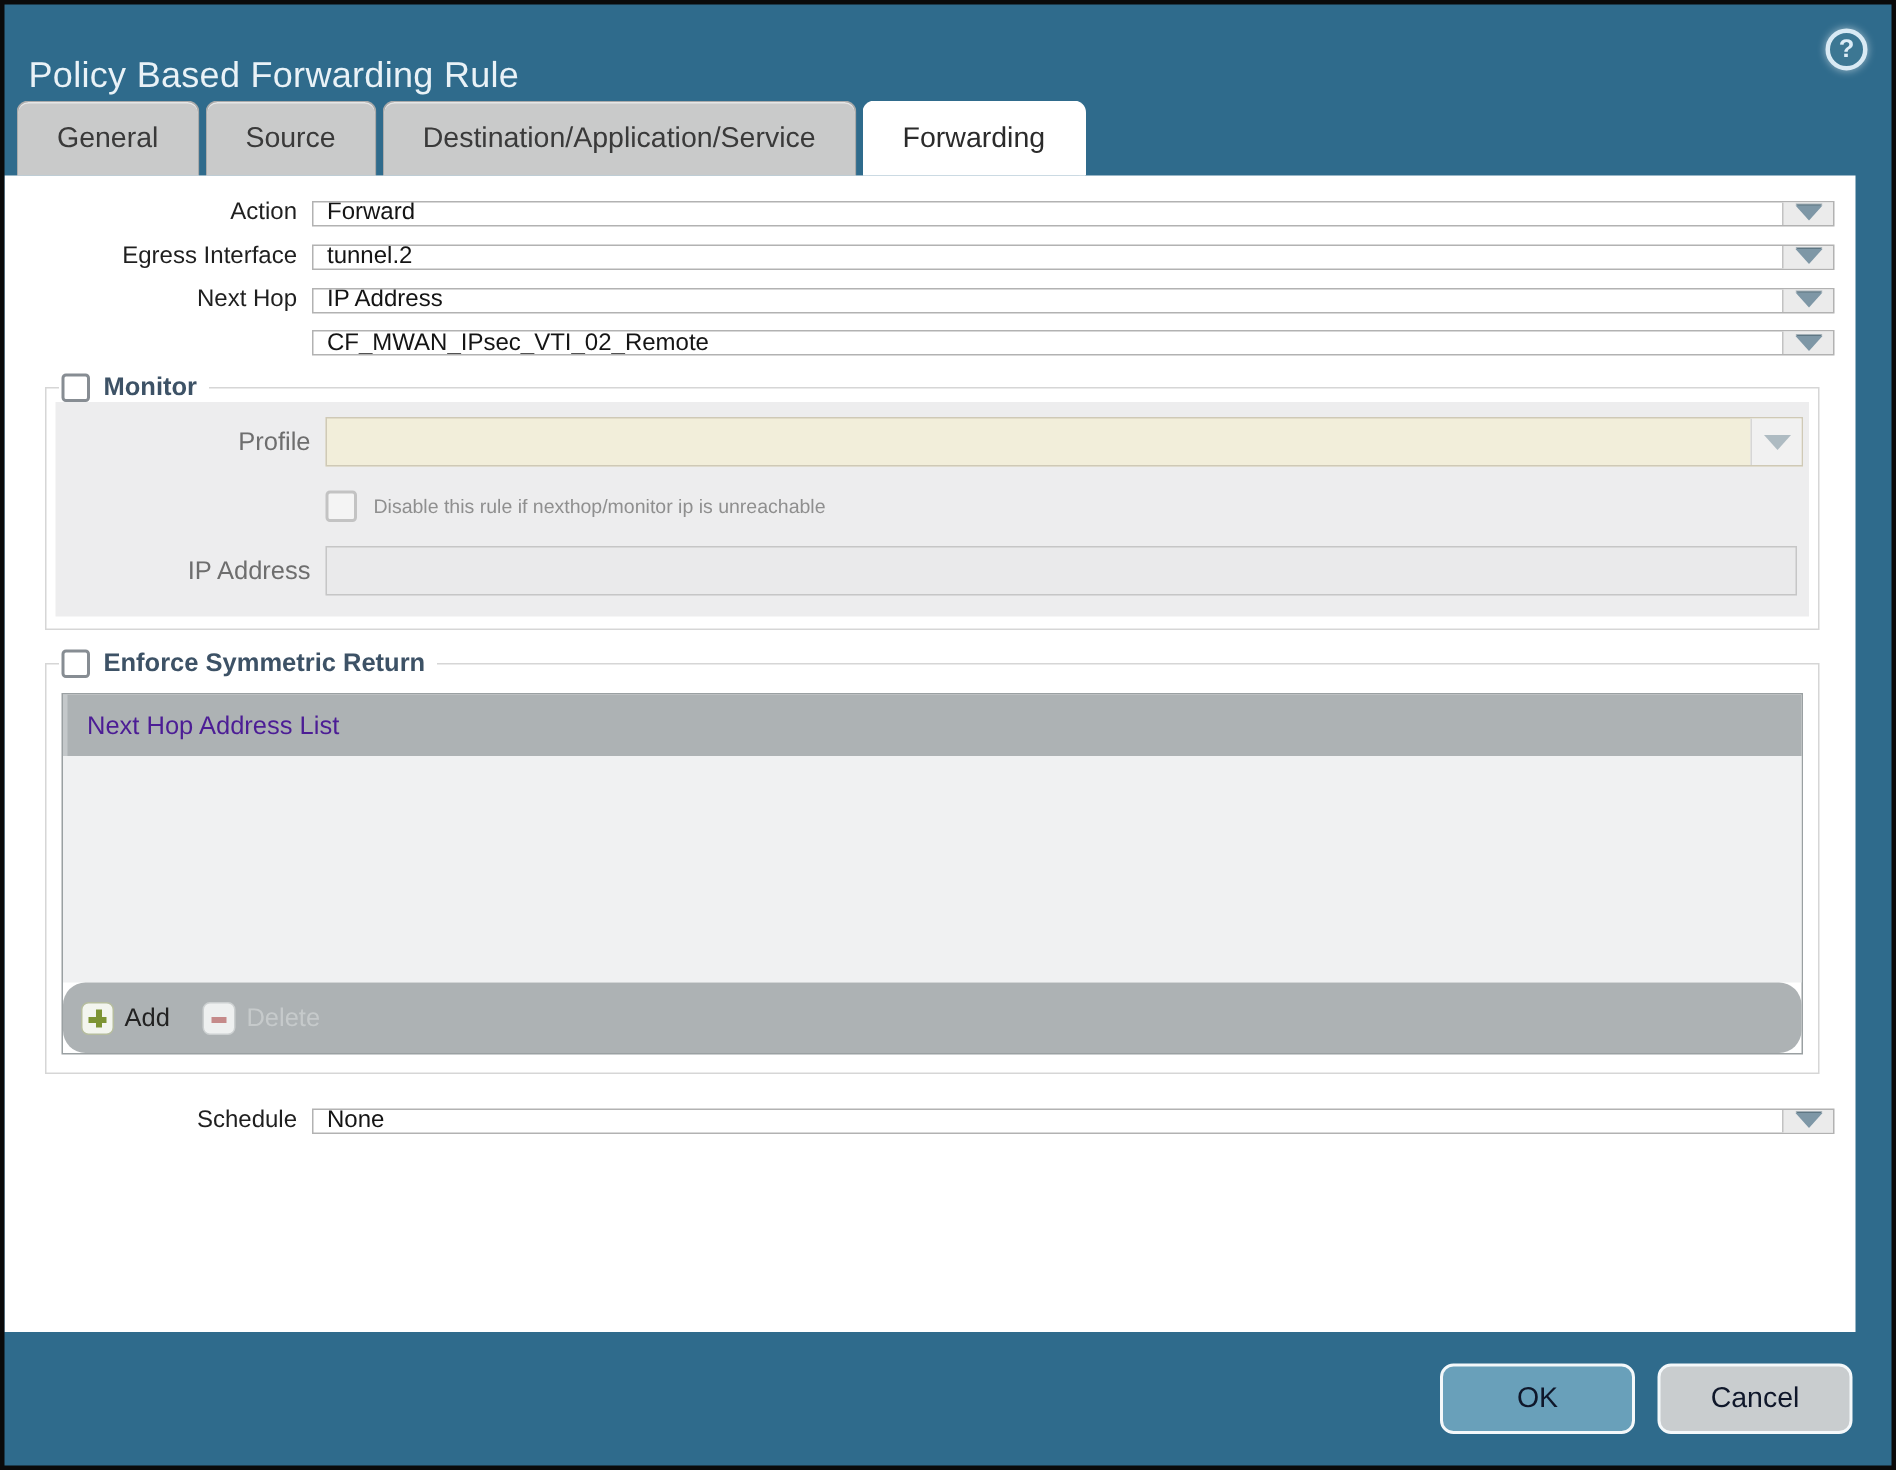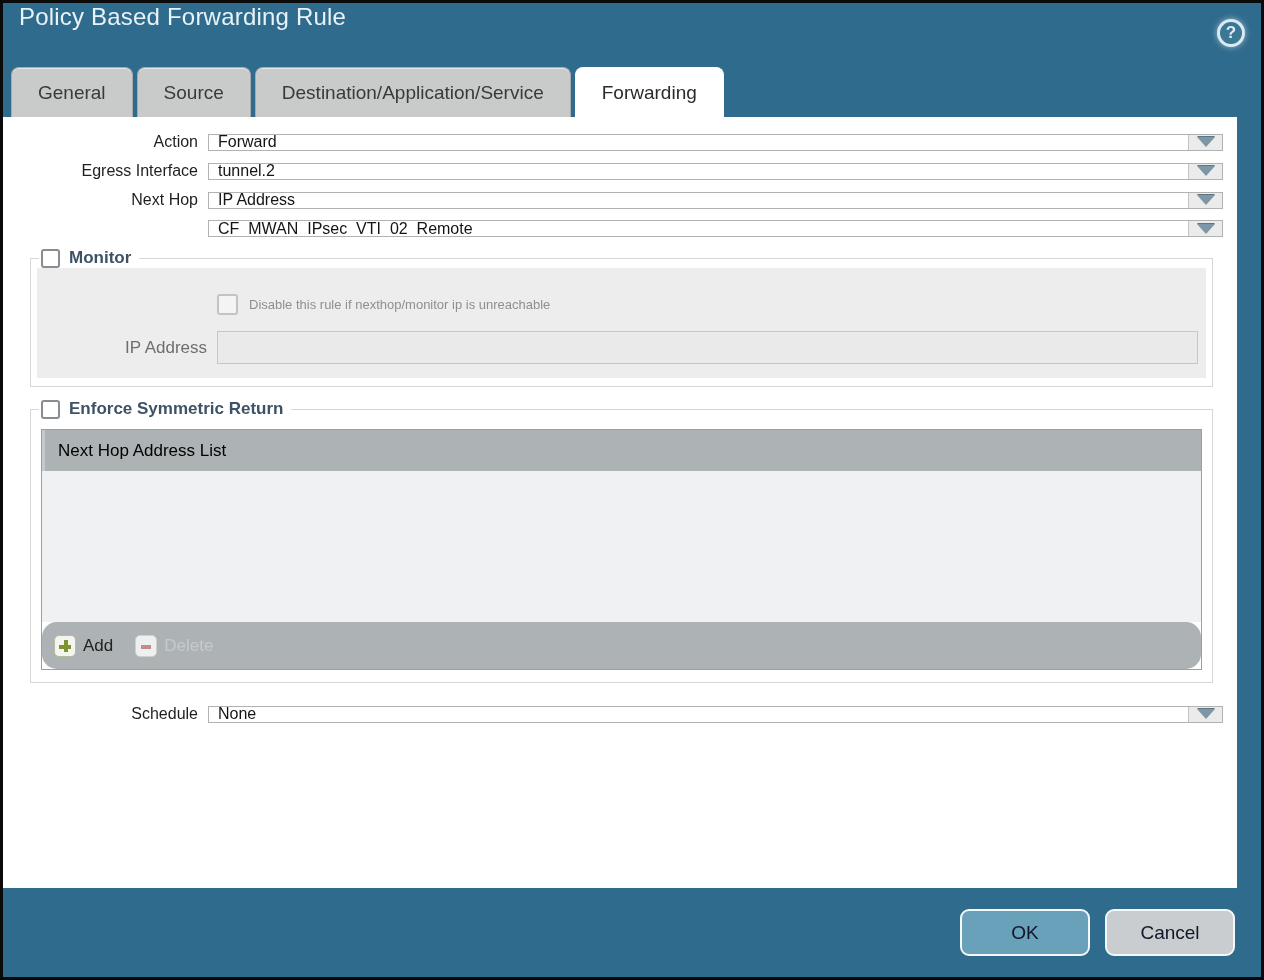--- a/index.html
+++ b/index.html
@@ -9,21 +9,21 @@
   .screen {
     width:1264px; height:980px;
     background:#2f6b8c;
     border:3px solid #0a0a0a;
     display:flex; flex-direction:column;
     overflow:hidden;
   }
 
   
   .titlebar {
-    height:62px; display:flex; align-items:flex-start;
+    height:62px; display:flex; align-items:flex-end;
     padding:0 16px; position:relative; flex:0 0 auto;
   }
   .titlebar .title {
     color:#e9f2f7; font-size:24px; font-weight:400; letter-spacing:0.2px;
   }
   .help-icon {
     position:absolute; right:16px; top:16px;
     width:28px; height:28px; border-radius:50%;
     border:3px solid #d9eaf4; background:#3c7793;
     color:#dcedf7; font-size:17px; font-weight:bold;
@@ -110,21 +110,21 @@
   .gfield-wrap { flex:1 1 auto; margin-right:4px; }
   .dis-checkbox {
     width:21px; height:21px; background:#f4f4f4;
     border:2px solid #c3c3c3; border-radius:3px; flex:0 0 auto;
   }
   .dis-check-label { font-size:13px; color:#8f8f8f; margin-left:11px; }
 
   
   .nh-table { margin:10px 4px 4px 4px; border:1px solid #9aa0a2; }
   .nh-head {
-    height:41px; background:#adb2b4; color:#000000; font-size:17px;
+    height:41px; background:#adb2b4; color:#4c1d95; font-size:17px;
     display:flex; align-items:center; padding-left:13px;
     border-left:3px solid #c4c8ca;
   }
   .nh-body { height:151px; background:#f0f1f2; }
   .nh-foot {
     height:47px; background:#adb2b4;
     display:flex; align-items:center; gap:22px; padding-left:12px;border-radius:15px;
   }
   .bar-btn { display:flex; align-items:center; gap:7px; cursor:pointer; }
   .bar-btn.disabled { cursor:default; }
@@ -213,20 +213,31 @@
       </div>
     </div>
 
     <fieldset>
       <legend>
         <span class="checkbox"></span>
         <span class="legend-label">Monitor</span>
       </legend>
       <div class="graybox">
 
+        <div class="grow">
+          <div class="glabel">Profile</div>
+          <div class="gfield-wrap">
+            <div class="control cream">
+              <div class="cvalue"></div>
+              <div class="dd-btn disabled">
+                <span class="dd-arrow"></span>
+              </div>
+            </div>
+          </div>
+        </div>
 
         <div class="grow" style="margin-top:16px; margin-bottom:16px;">
           <div class="gpad"></div>
           <span class="dis-checkbox"></span>
           <span class="dis-check-label">Disable this rule if nexthop/monitor ip is unreachable</span>
         </div>
 
         <div class="grow">
           <div class="glabel">IP Address</div>
           <div class="gfield-wrap">

